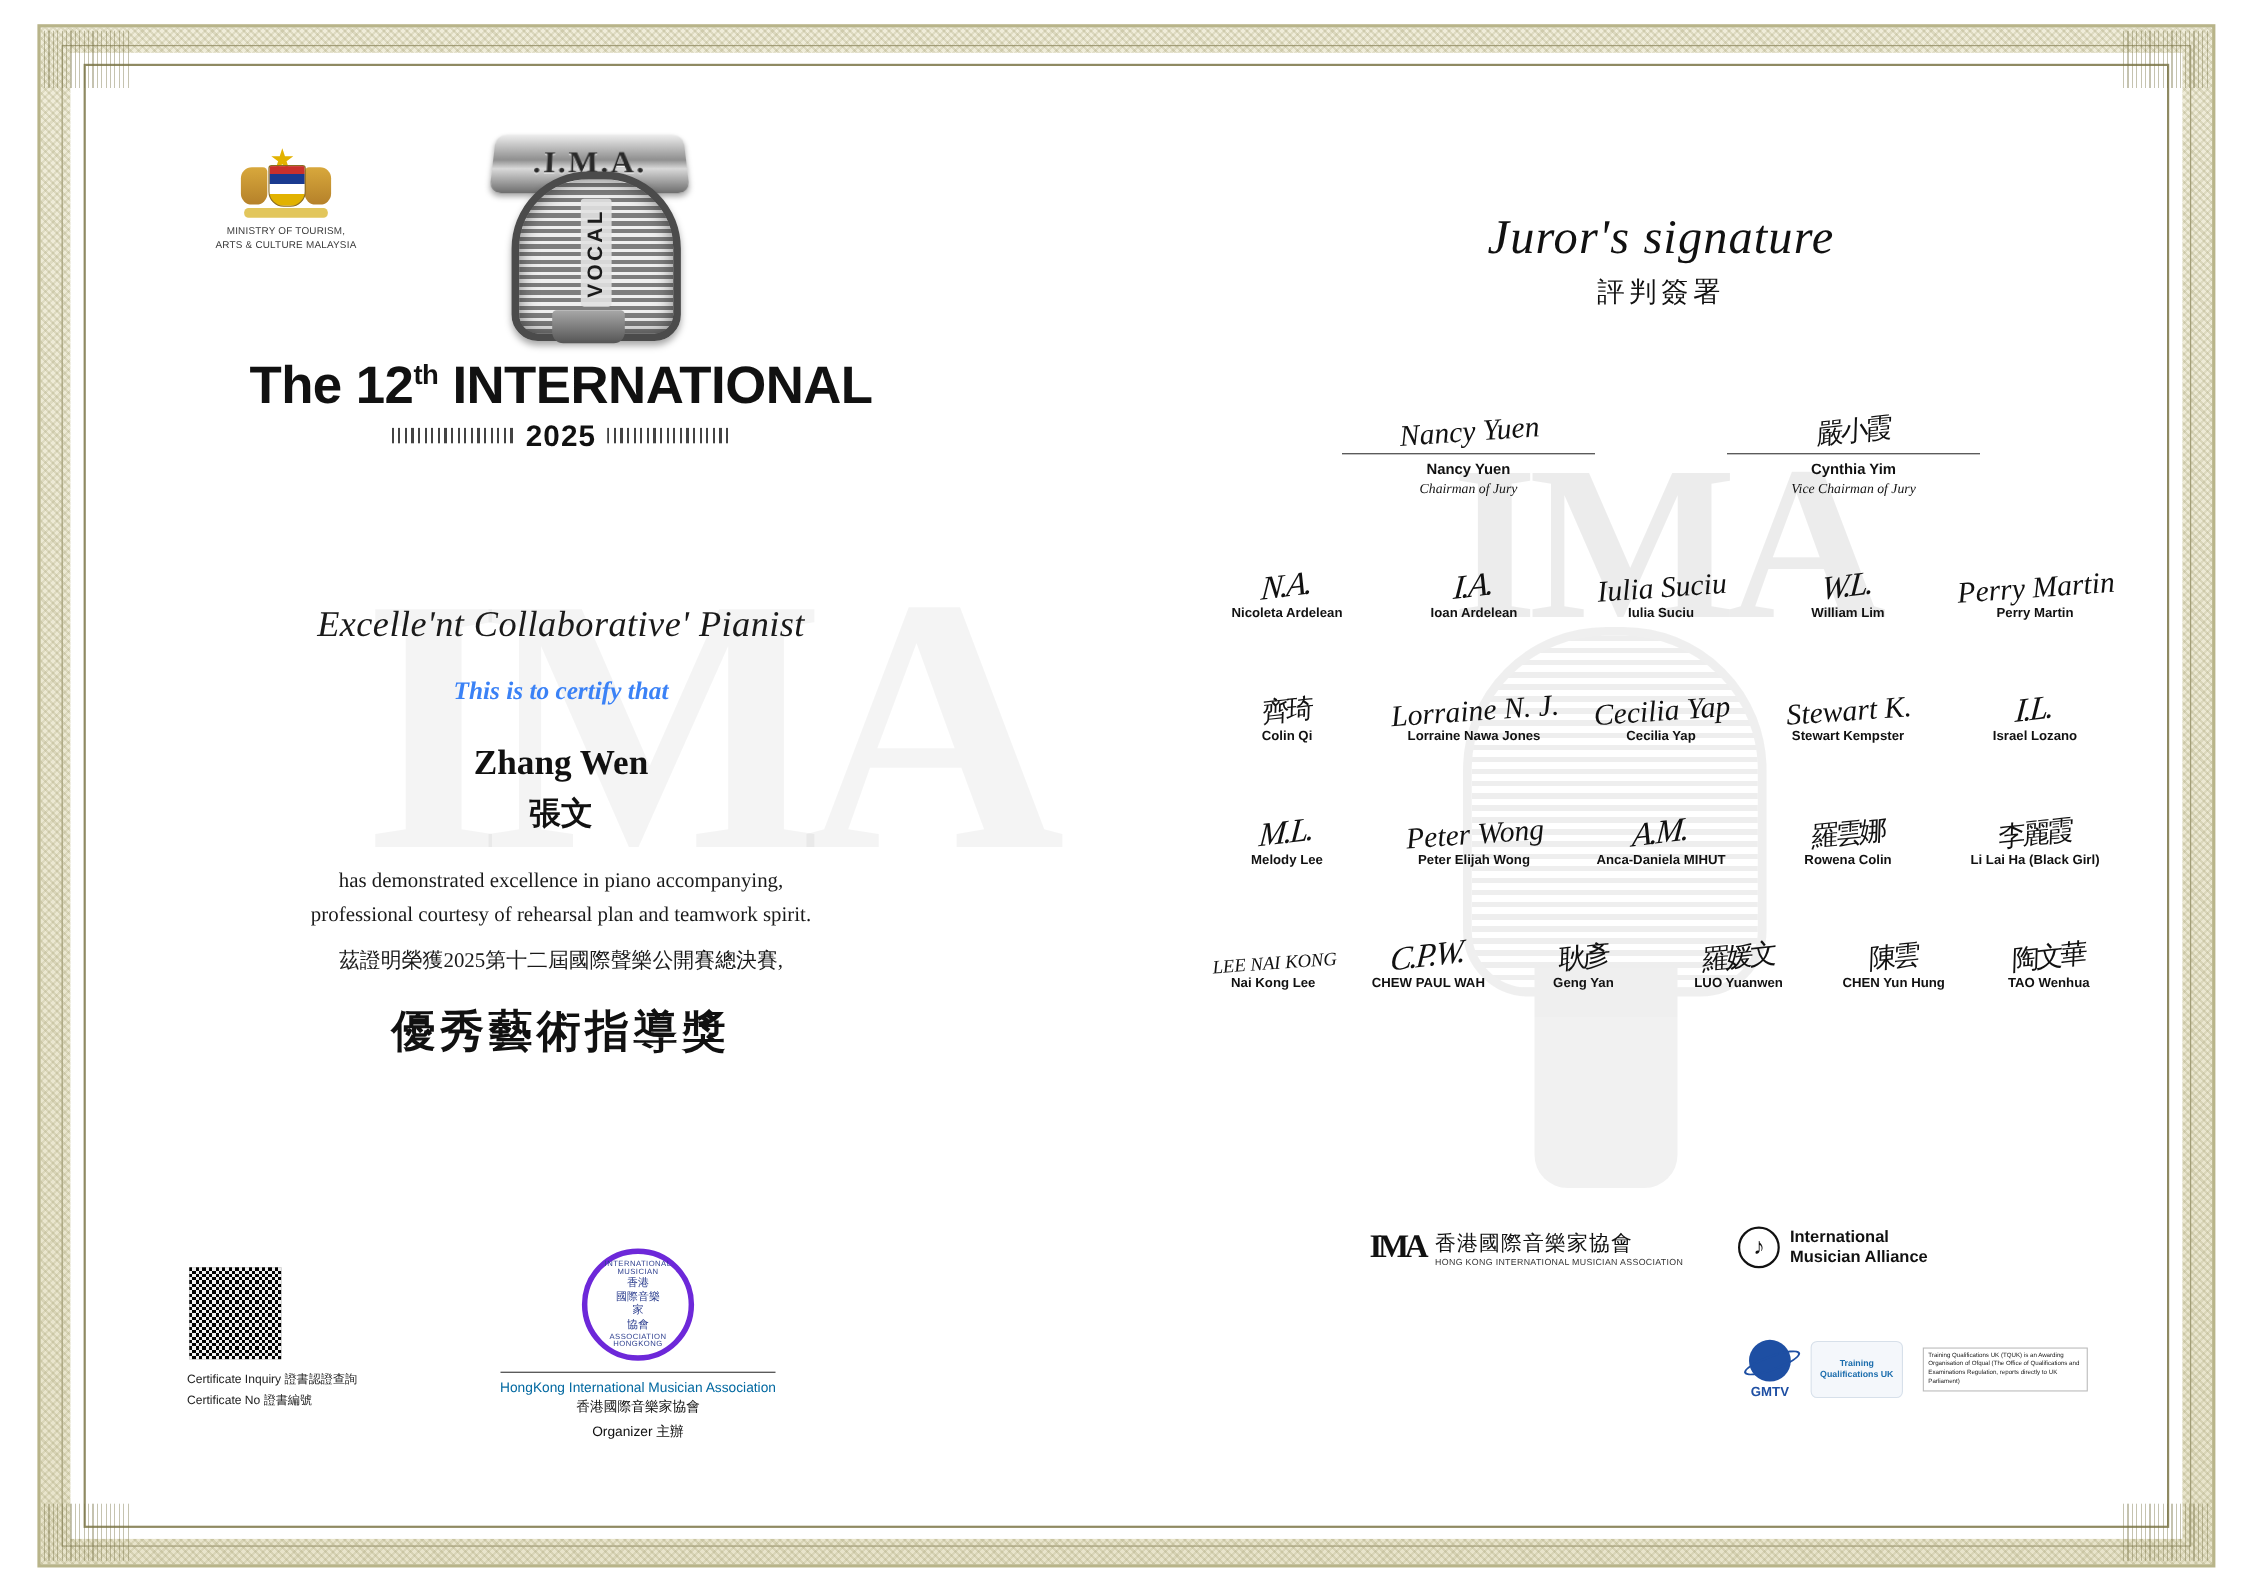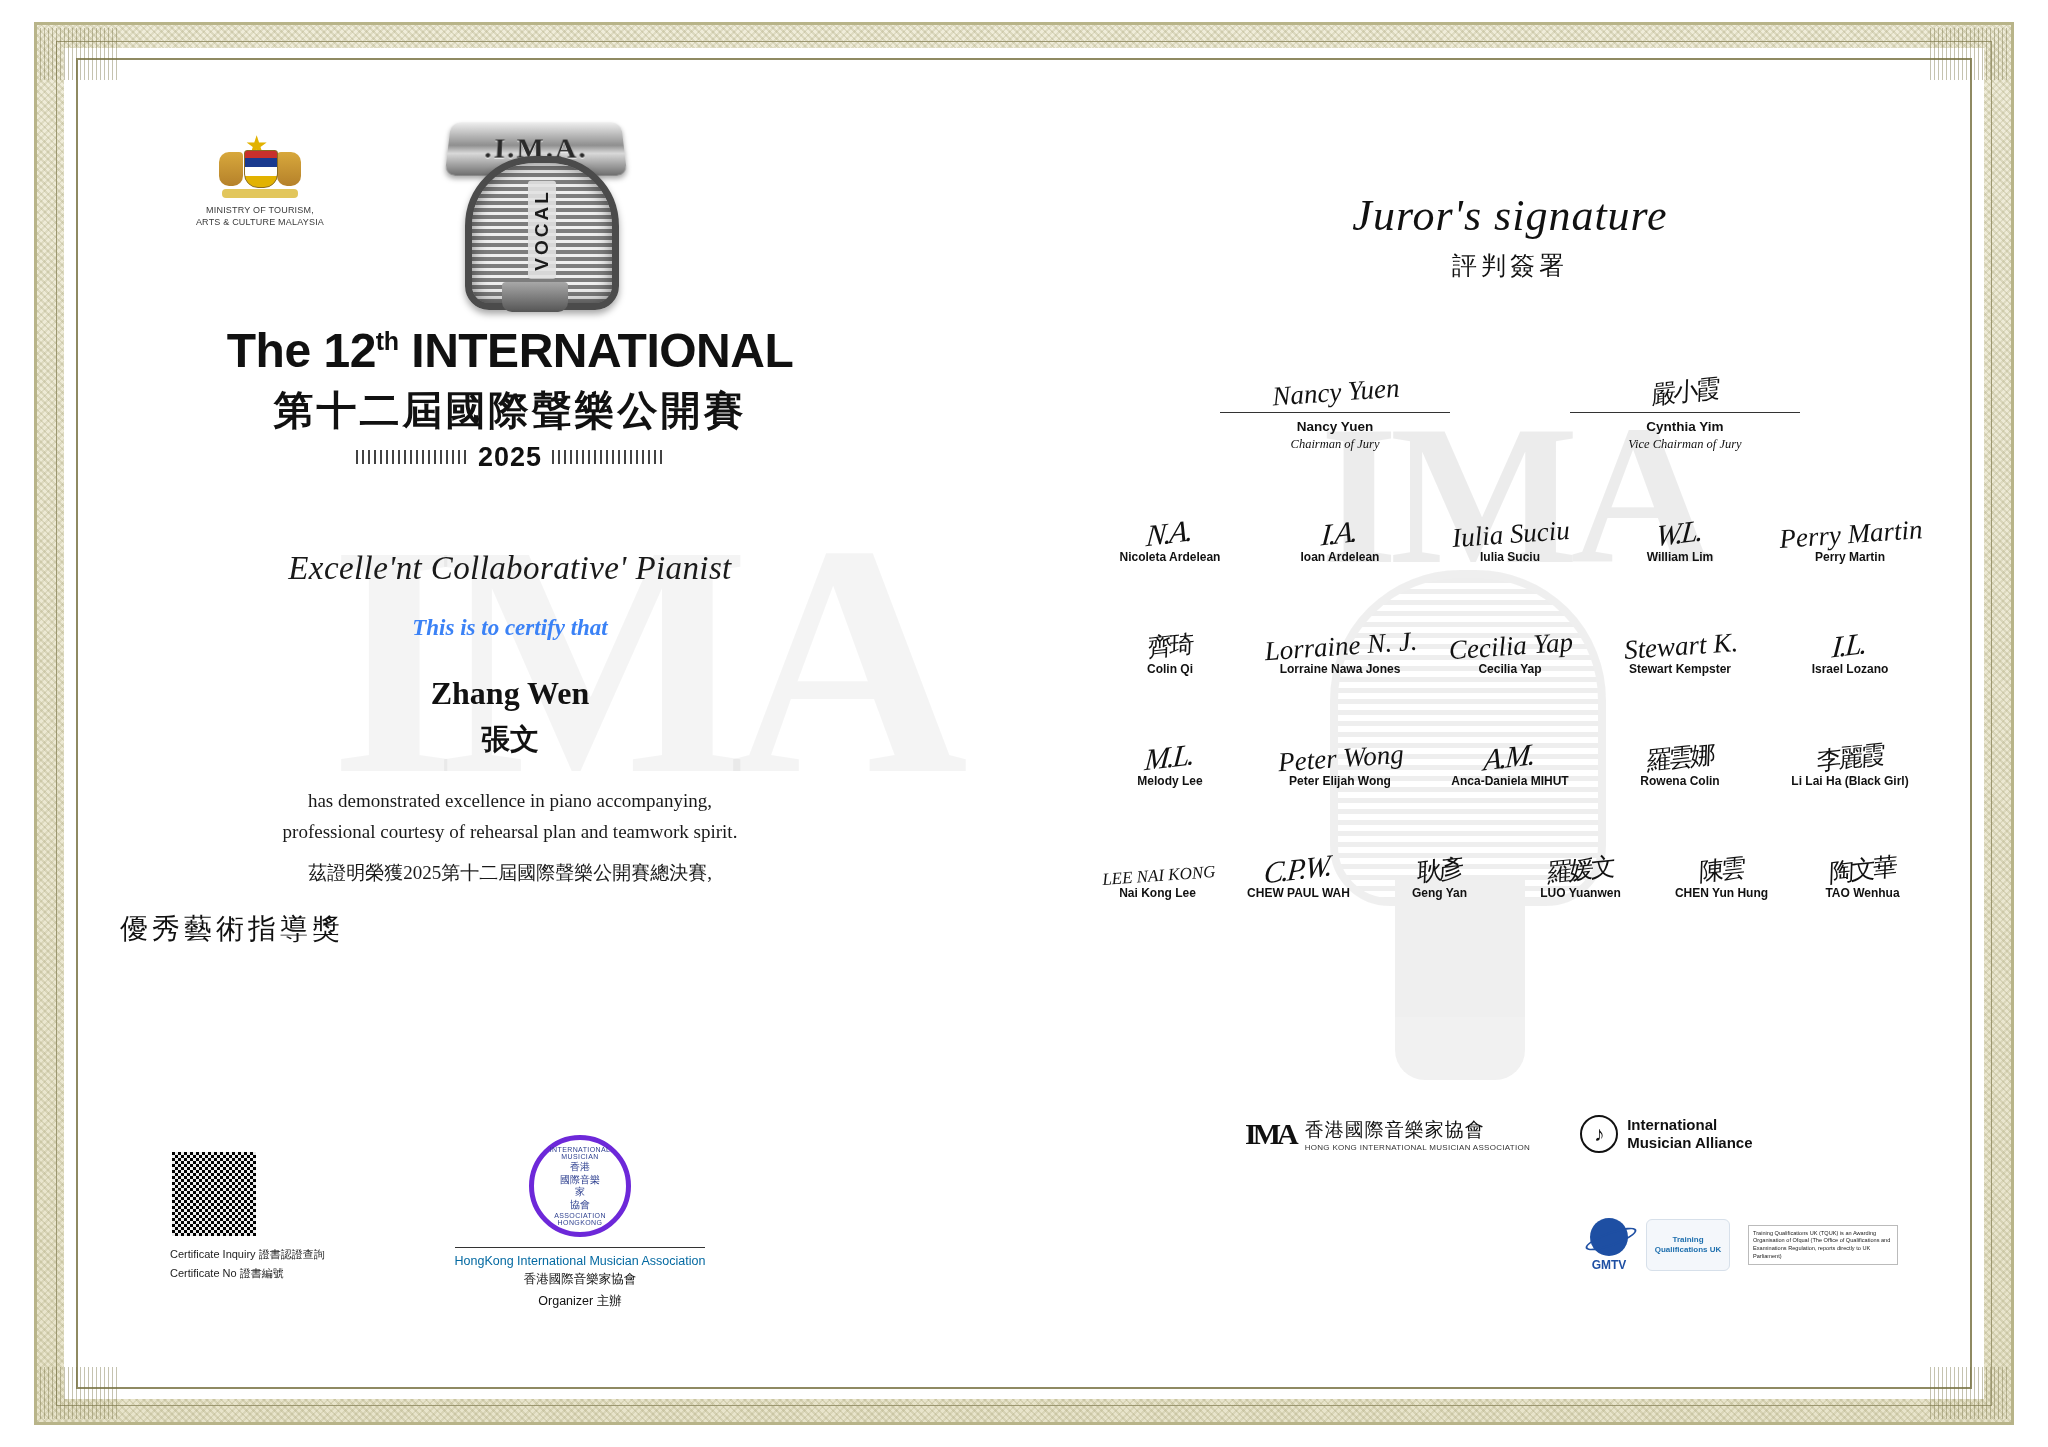--- a/index.html
+++ b/index.html
@@ -324,23 +324,24 @@
     width: 780px;
     text-align: center;
     font-family: "Liberation Serif", serif;
     font-size: 19px;
     color: #1a1a1a;
   }
   .award-cn-big {
     position: absolute;
     left: 0; top: 790px;
     width: 780px;
-    font-family: "Liberation Serif", serif;
-    font-weight: 400;
-    font-size: 28px;
+    text-align: center;
+    font-family: "Liberation Serif", serif;
+    font-weight: 700;
+    font-size: 40px;
     letter-spacing: 4px;
     color: #111;
   }
 
   
   .qr-block {
     position: absolute;
     left: 50px; top: 1030px;
     width: 230px;
   }
@@ -614,21 +615,20 @@
       <div class="mic-head">
         <div class="vocal-label">VOCAL</div>
       </div>
       <div class="mic-base"></div>
     </div>
 
     <div class="title-block">
       <div class="title-line1">
         <span>The 12</span><span class="th">th</span><span> INTERNATIONAL</span>
       </div>
-      <div class="title-cn">第十二屆國際聲樂公開賽</div>
       <div class="year-row">
         <div class="year-rule"></div>
         <div class="year-text">2025</div>
         <div class="year-rule short"></div>
       </div>
     </div>
 
     <div class="award-title">Excelle'nt Collaborative' Pianist</div>
     <div class="certify-line">This is to certify that</div>
     <div class="recipient-en">Zhang Wen</div>

